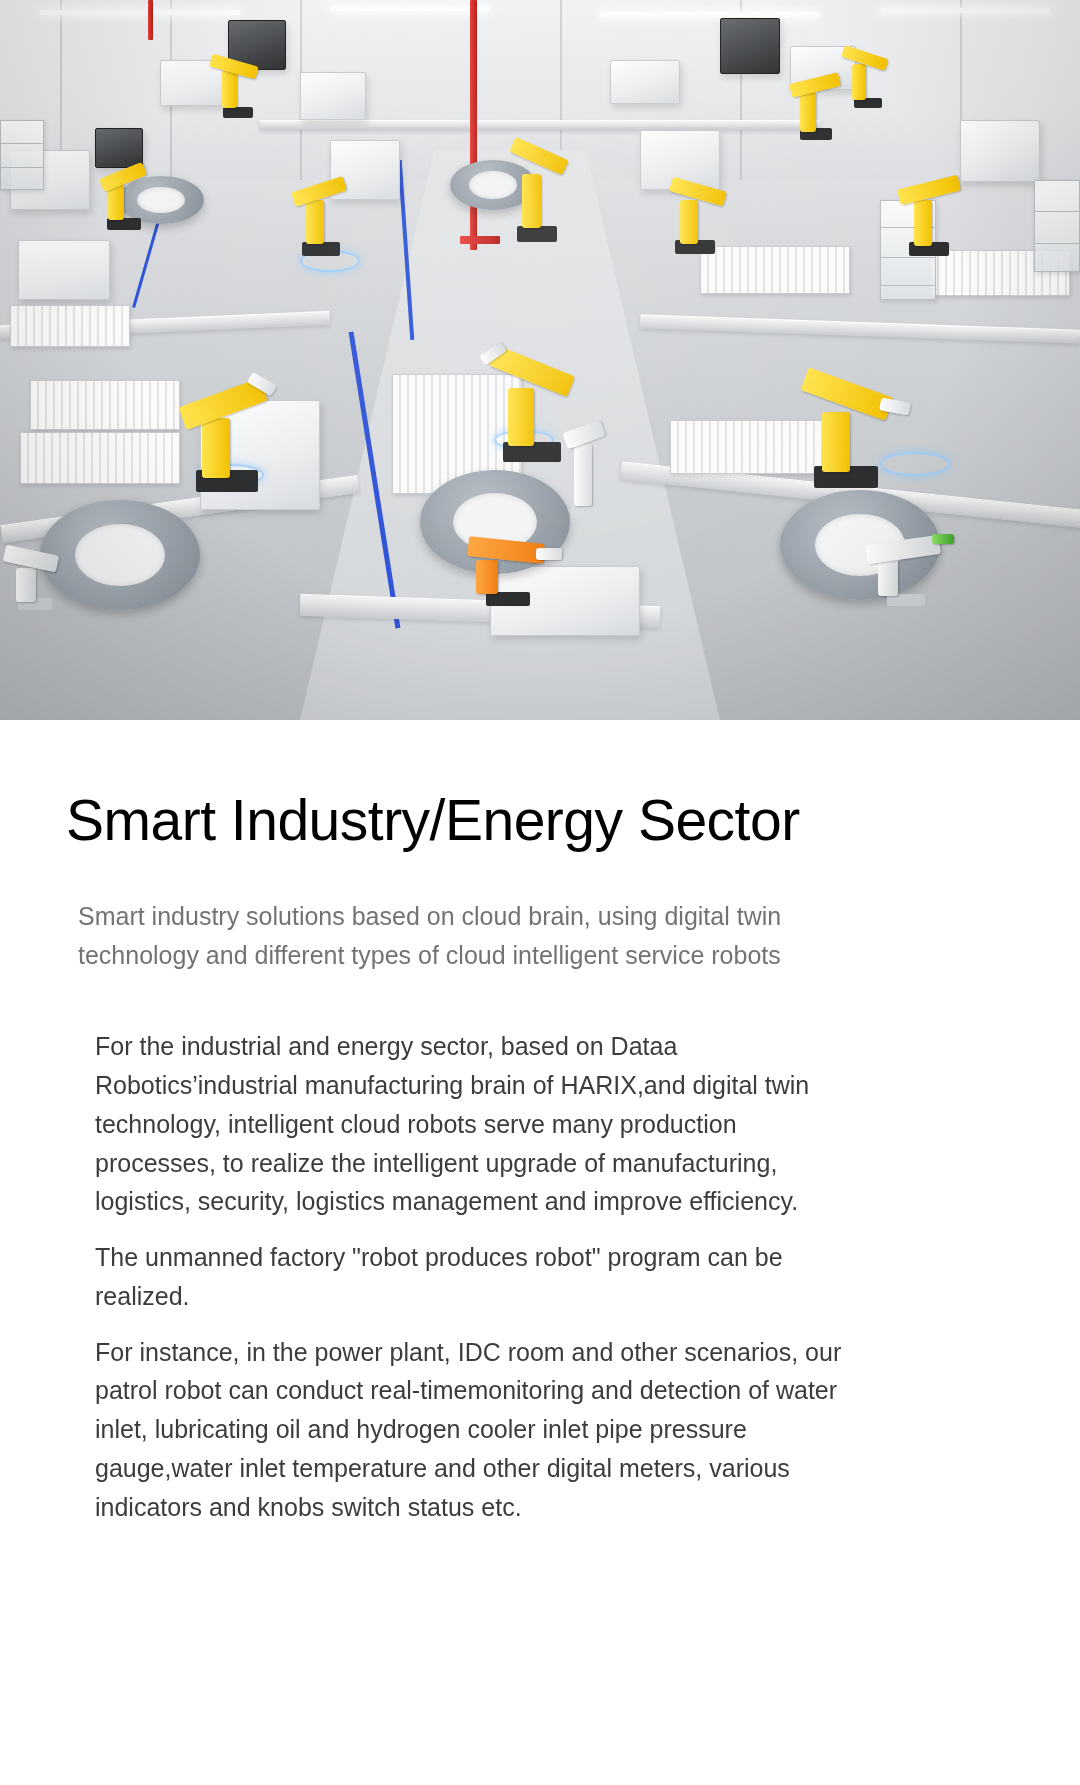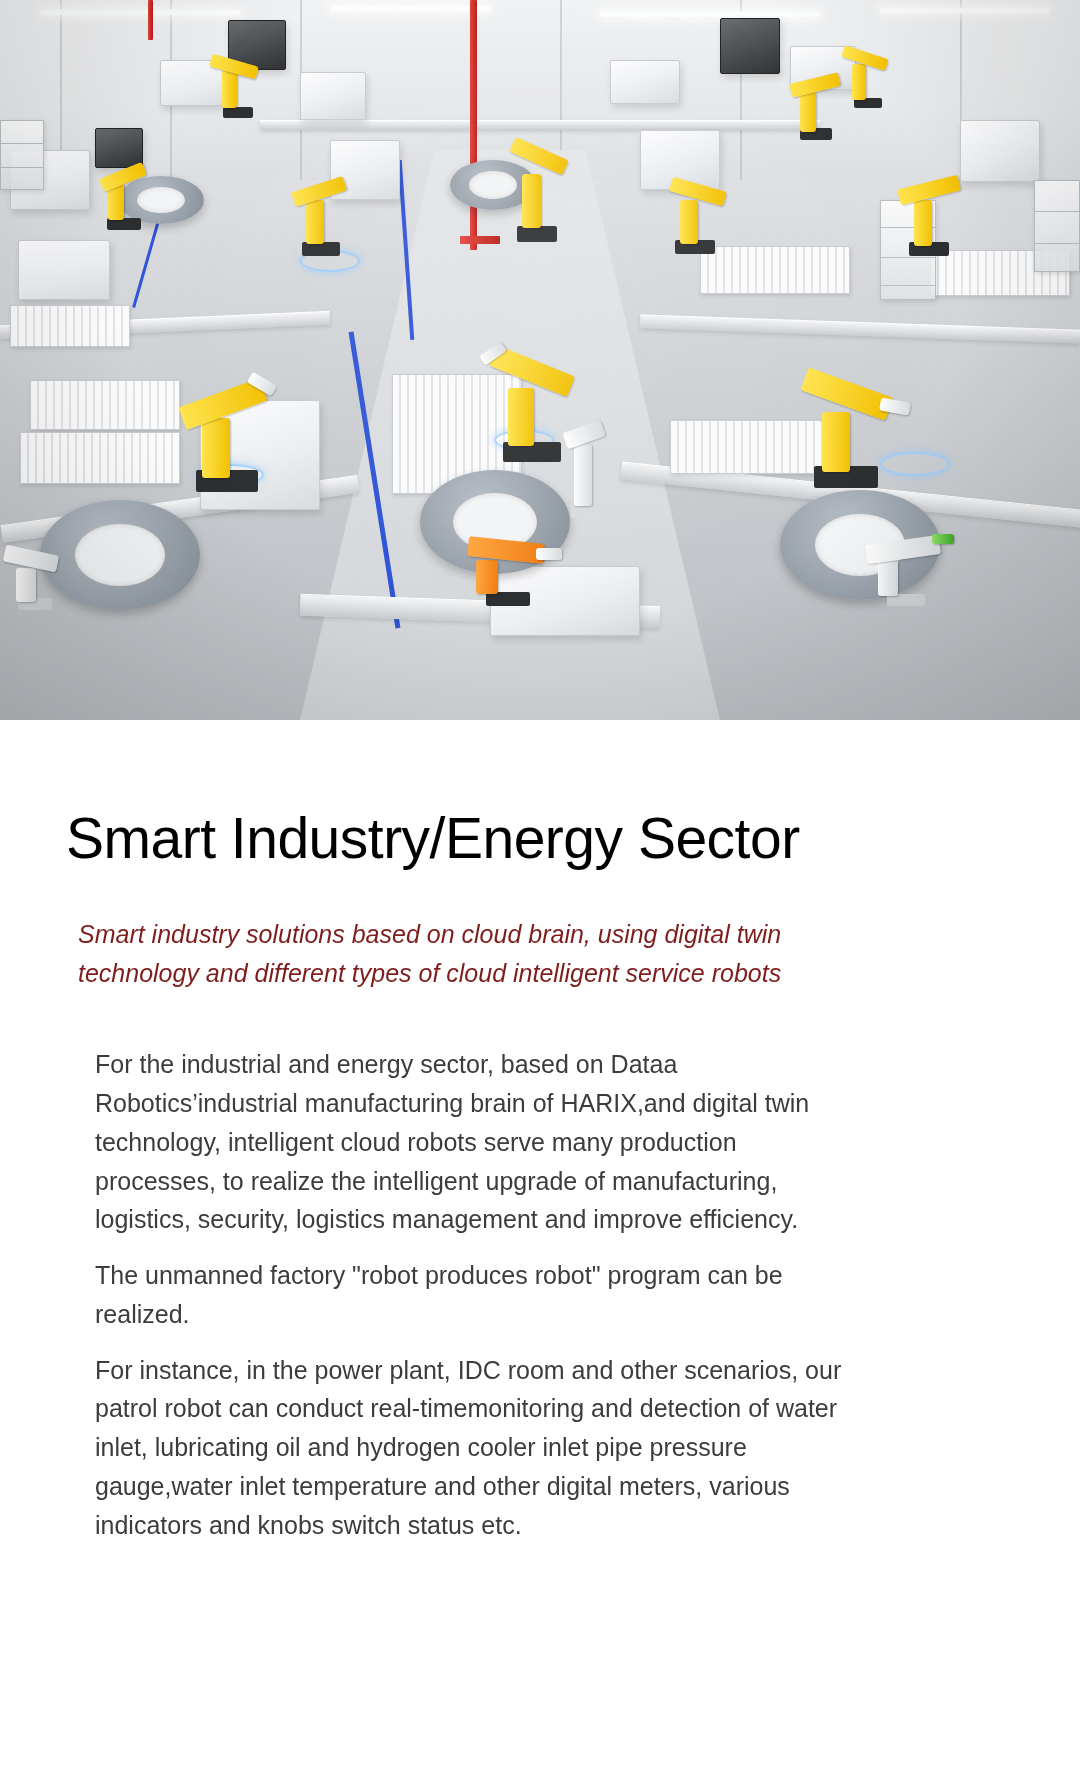--- a/index.html
+++ b/index.html
@@ -159,39 +159,38 @@
   .hero-vignette {
     position: absolute;
     inset: 0;
     background: radial-gradient(ellipse at 50% 40%, rgba(255,255,255,0.10) 0%, rgba(0,0,0,0.0) 55%, rgba(0,0,0,0.14) 100%);
     pointer-events: none;
   }
 
   
   .content {
     position: absolute;
-    left: 0; top: 713px;
+    left: 0; top: 695px;
     width: 936px;
   }
   .title {
     margin: 0;
     padding: 96px 60px 0 66px;
     font-size: 57px;
     line-height: 1.05;
     font-weight: 400;
     color: #000000;
     letter-spacing: -0.5px;
   }
   .lead {
     margin: 0;
     padding: 46px 78px 0 78px;
     font-size: 25px;
     line-height: 1.55;
-    color: #7f1d1d;
-    font-style: italic;
+    color: #737373;
   }
   .body-block {
     margin: 0;
     padding: 36px 72px 0 78px;
     font-size: 25px;
     line-height: 1.55;
     color: #3c3c3c;
   }
   .body-block p { margin: 17px; }
   .body-block p + p { margin-top: 0; }

